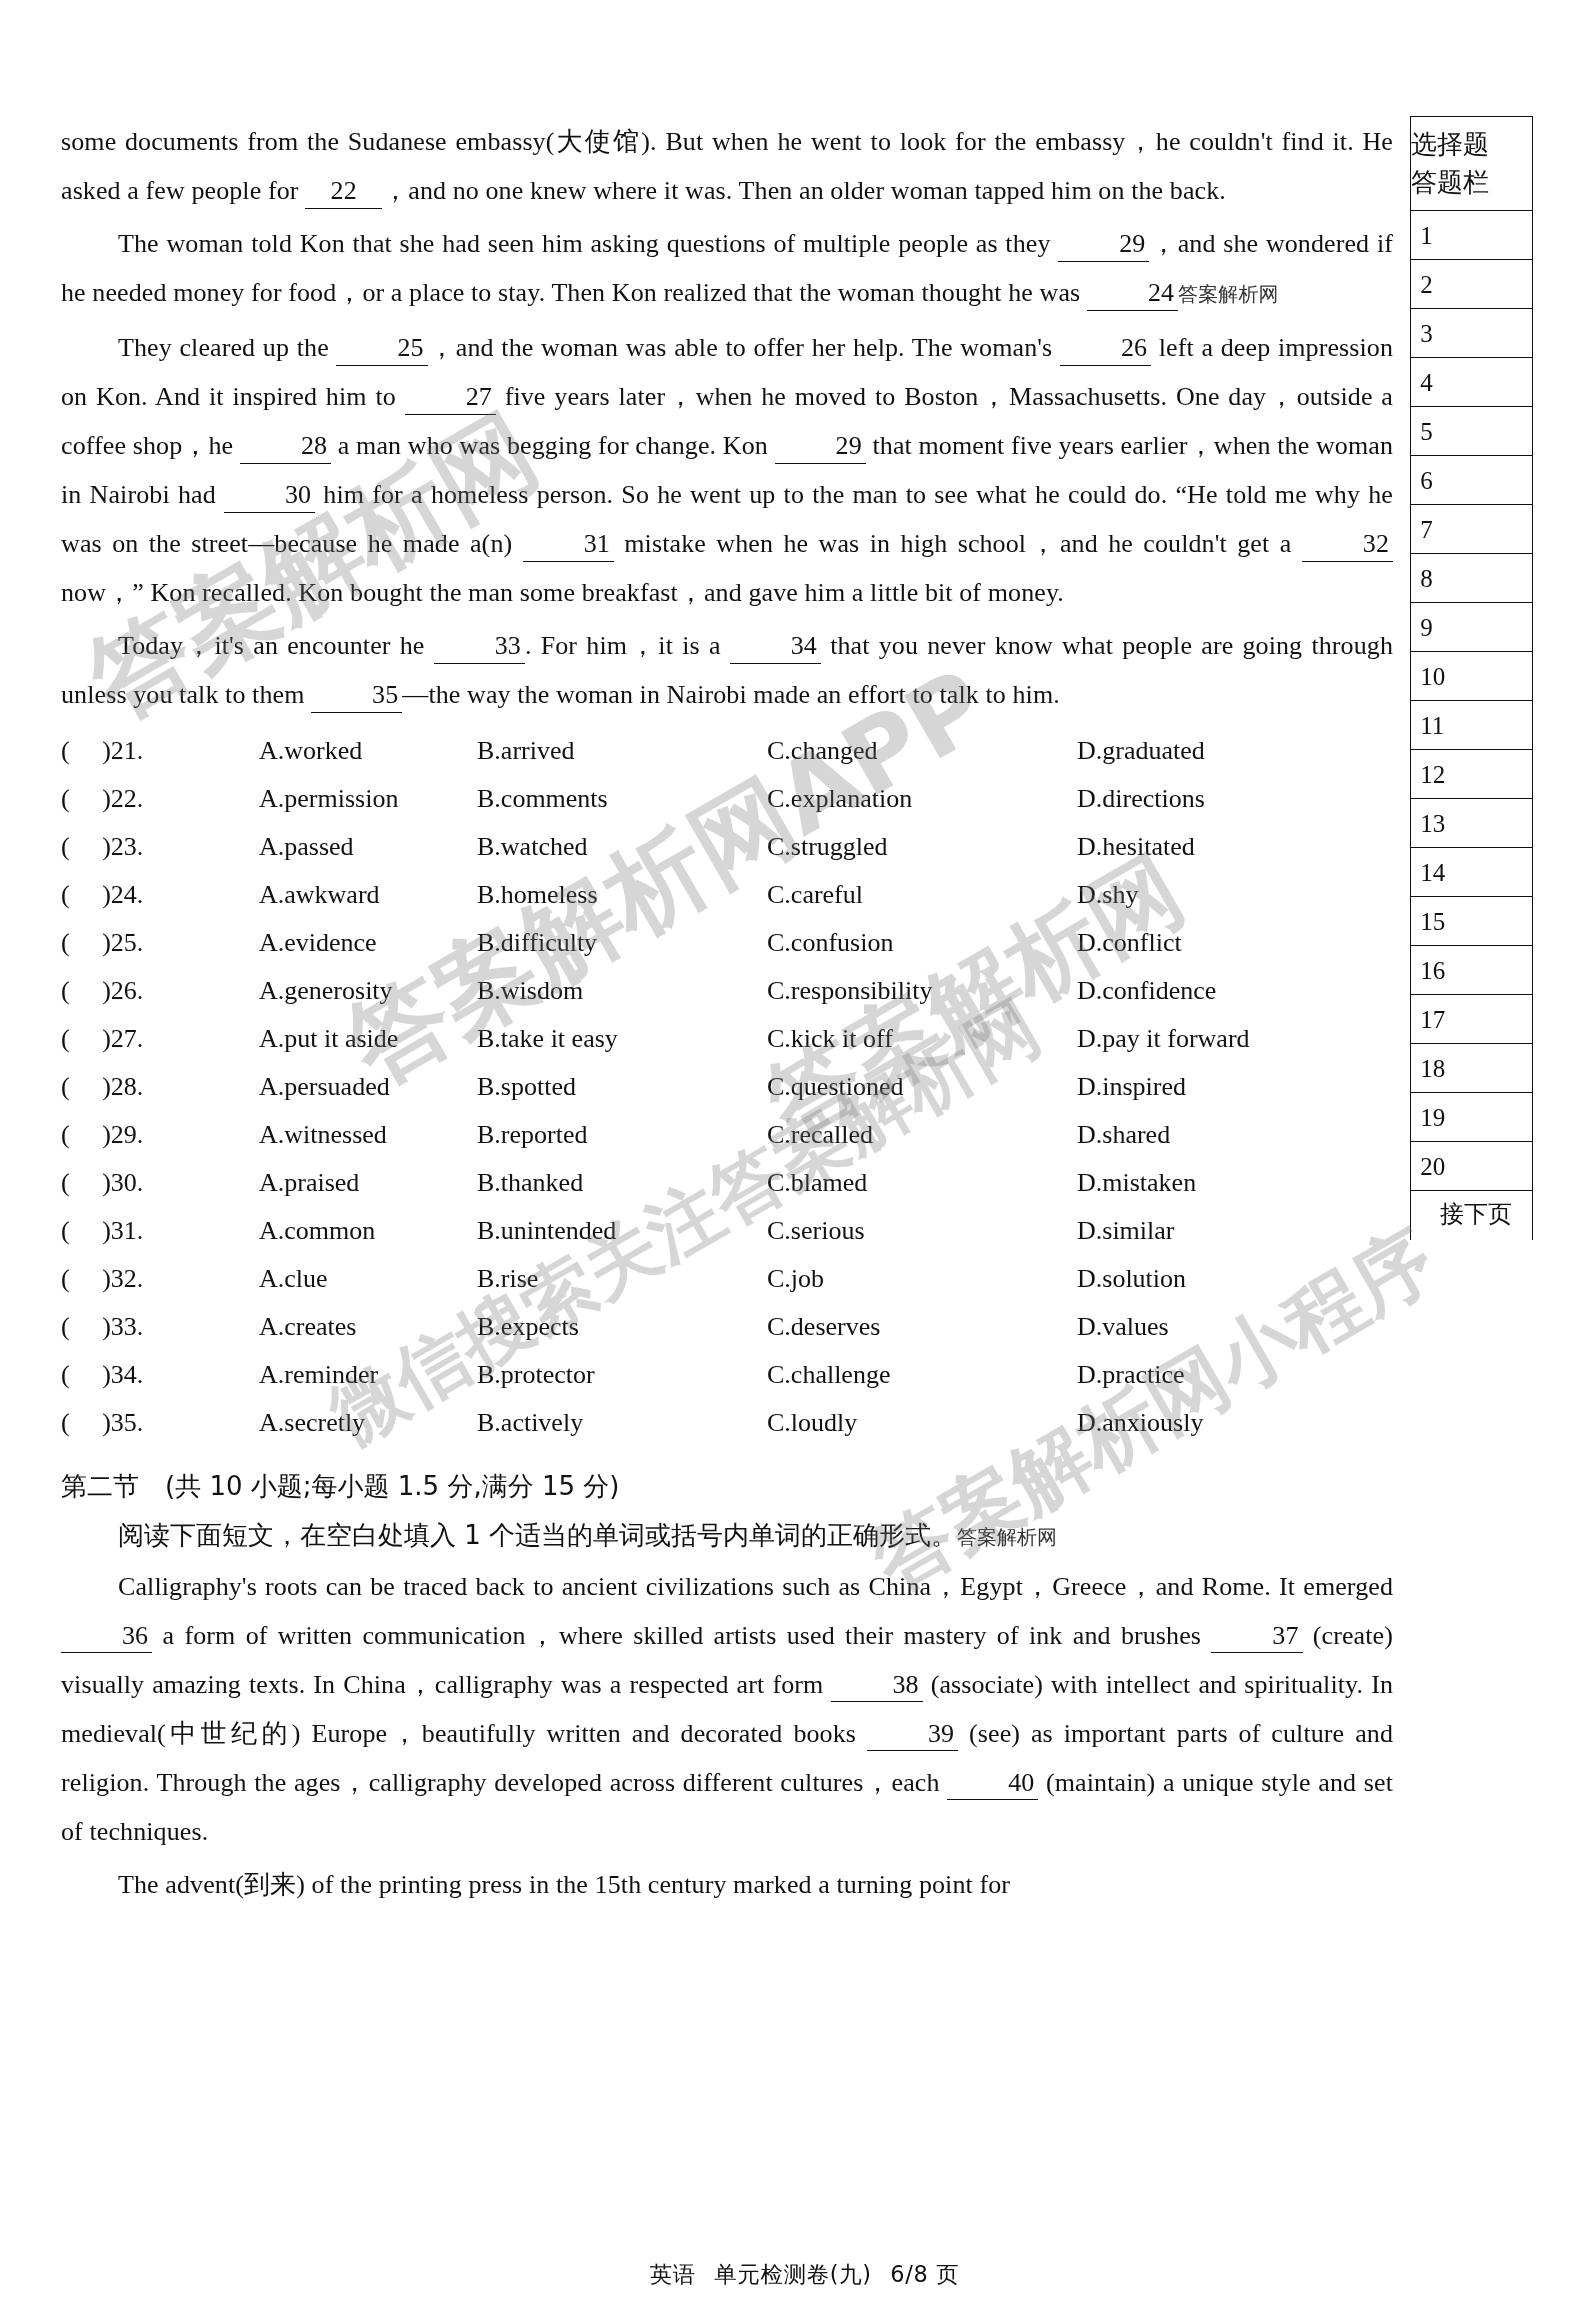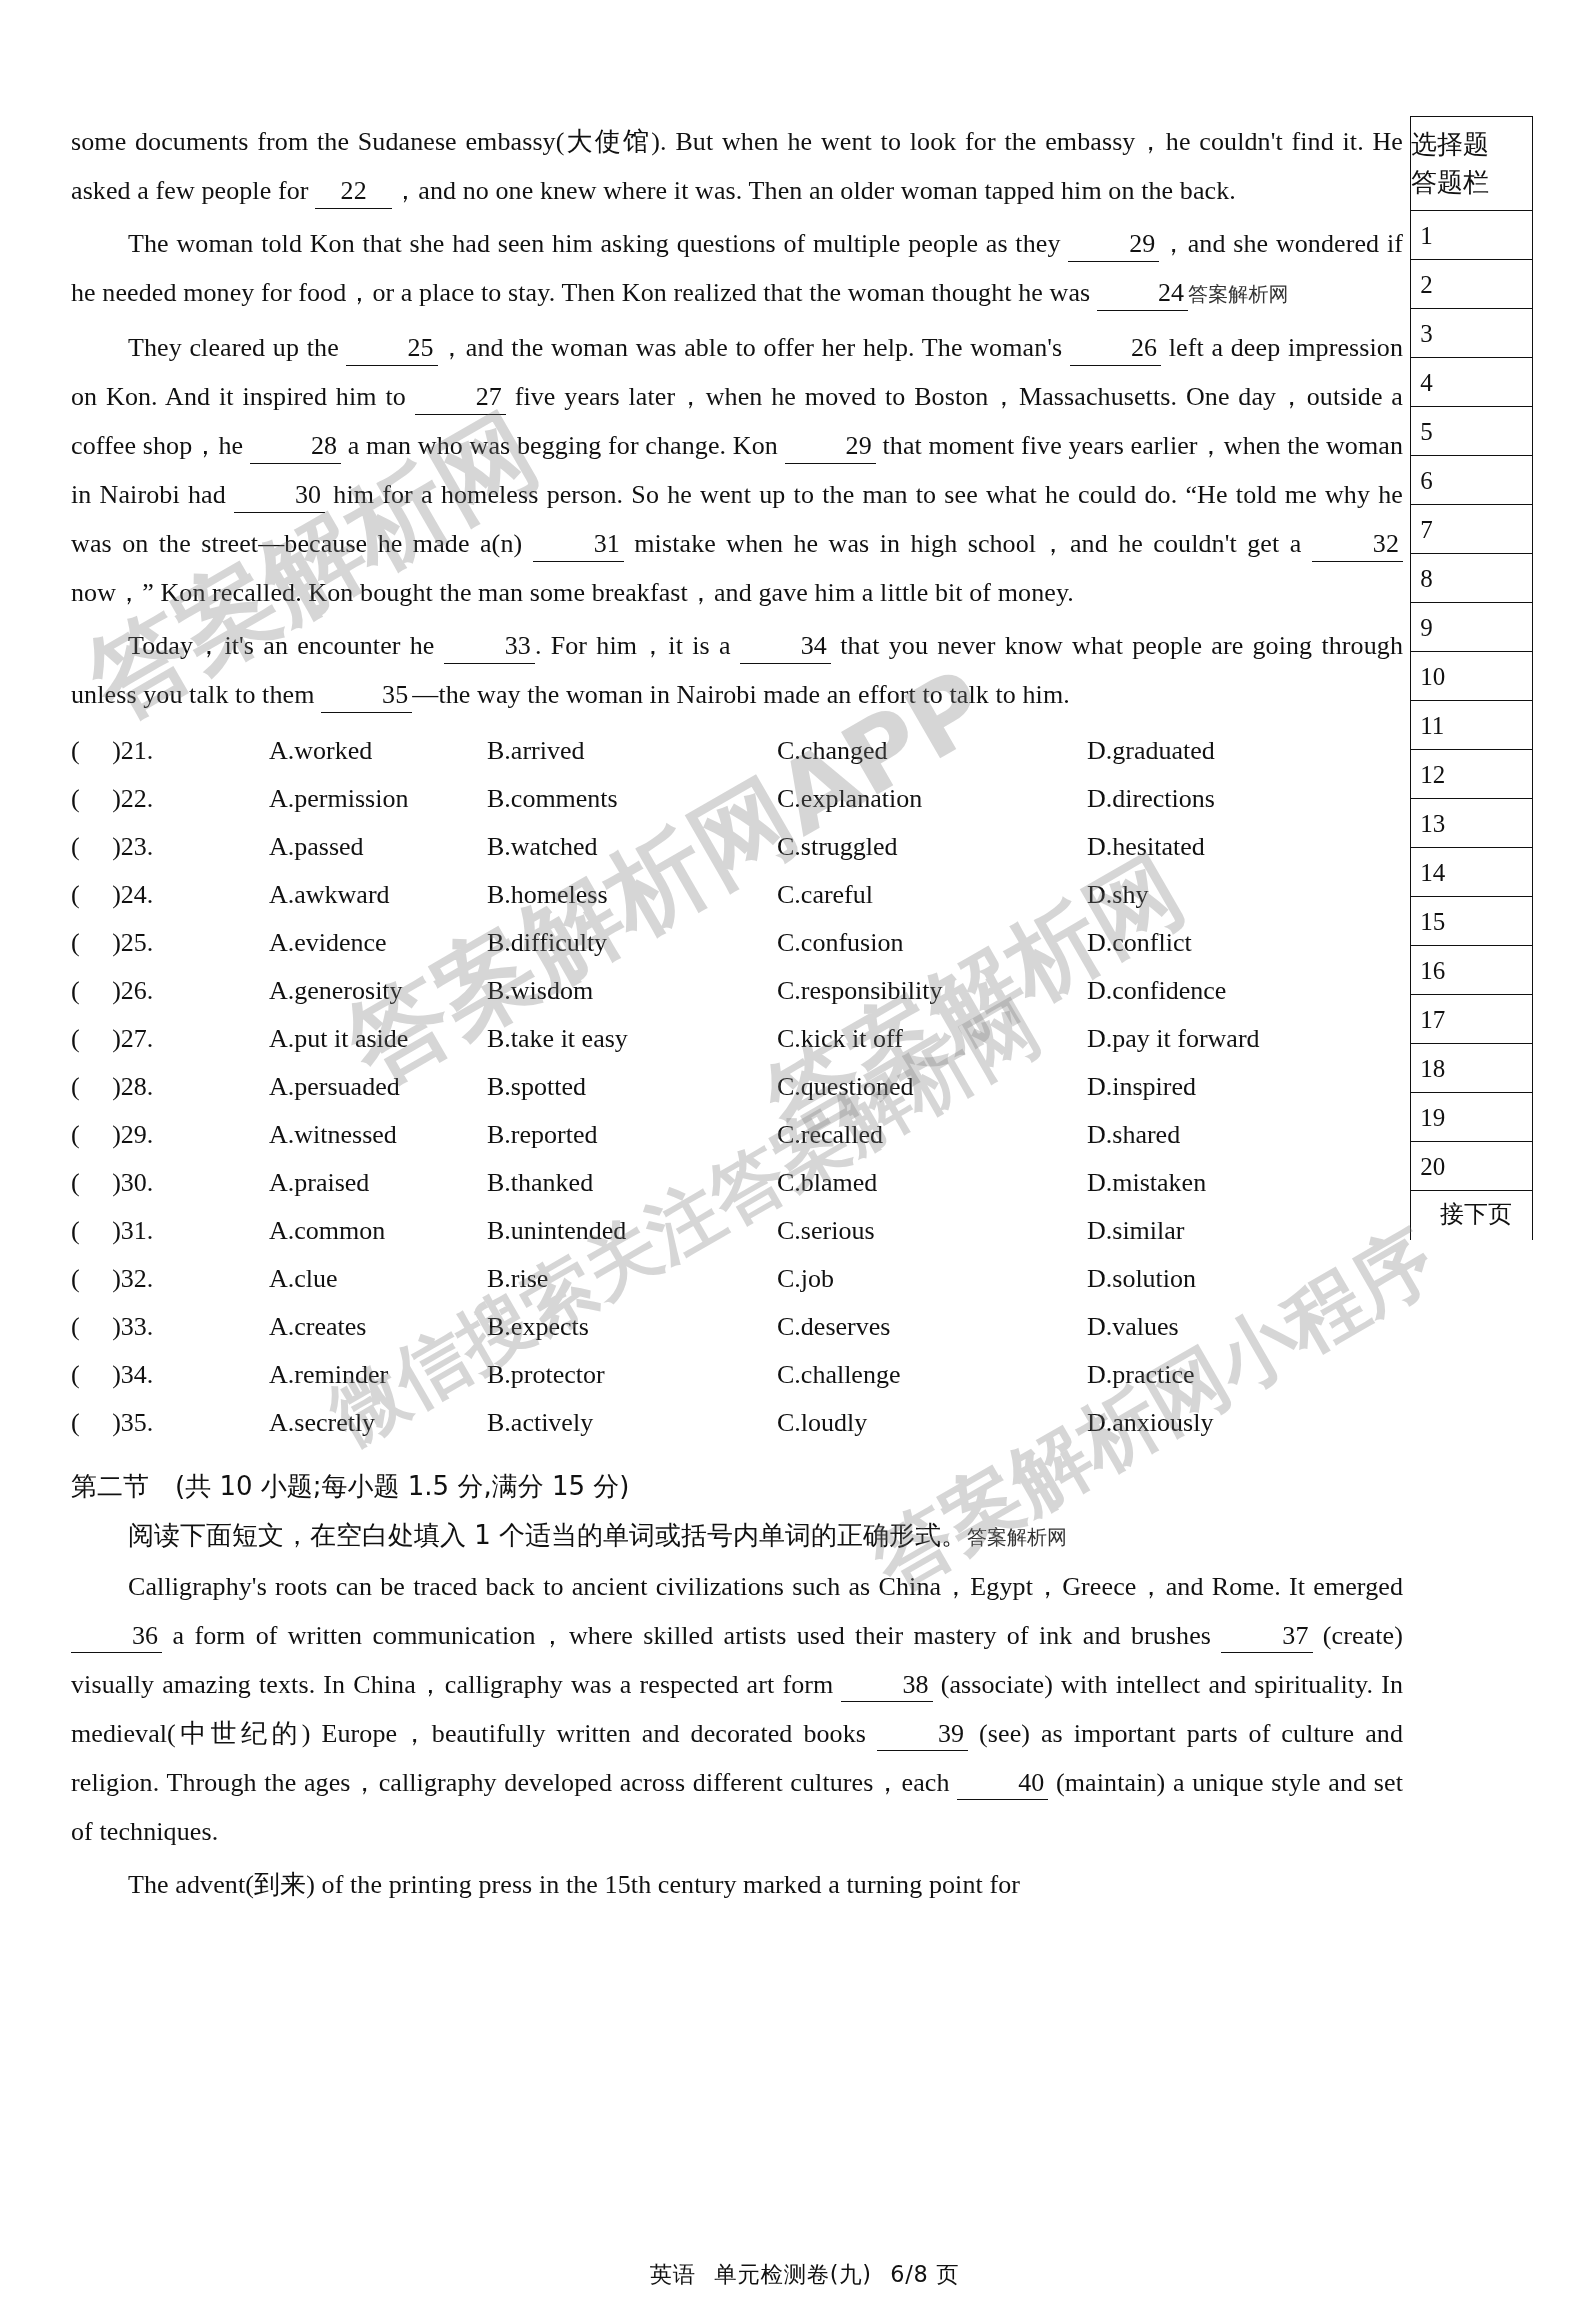--- a/index.html
+++ b/index.html
@@ -16,21 +16,21 @@
     overflow: hidden;
   }
   .page {
     position: absolute;
     left: 0; top: 0;
     width: 1577px;
     height: 2319px;
   }
   .content {
     position: absolute;
-    left: 71px;
+    left: 61px;
     top: 117px;
     width: 1332px;
   }
   p.para {
     margin: 0 0 4px 0;
     font-size: 26px;
     line-height: 49px;
     text-align: justify;
     text-justify: inter-word;
     letter-spacing: 0.1px;

